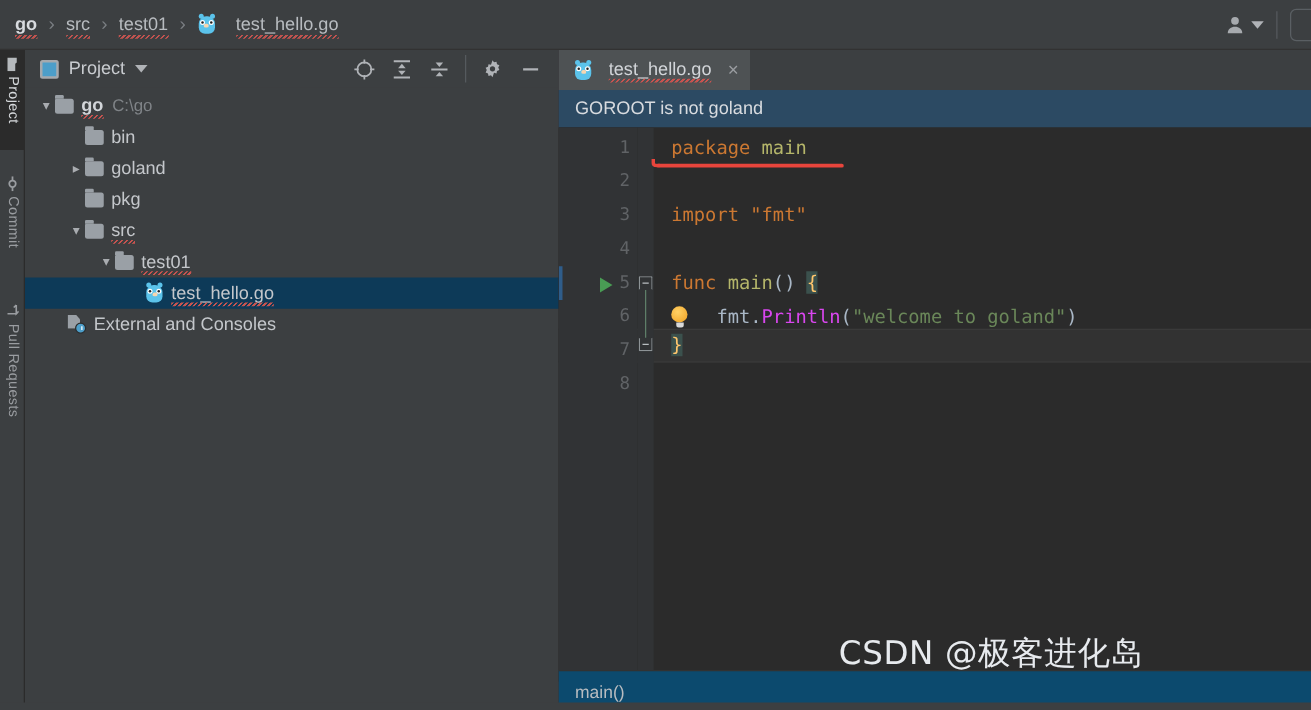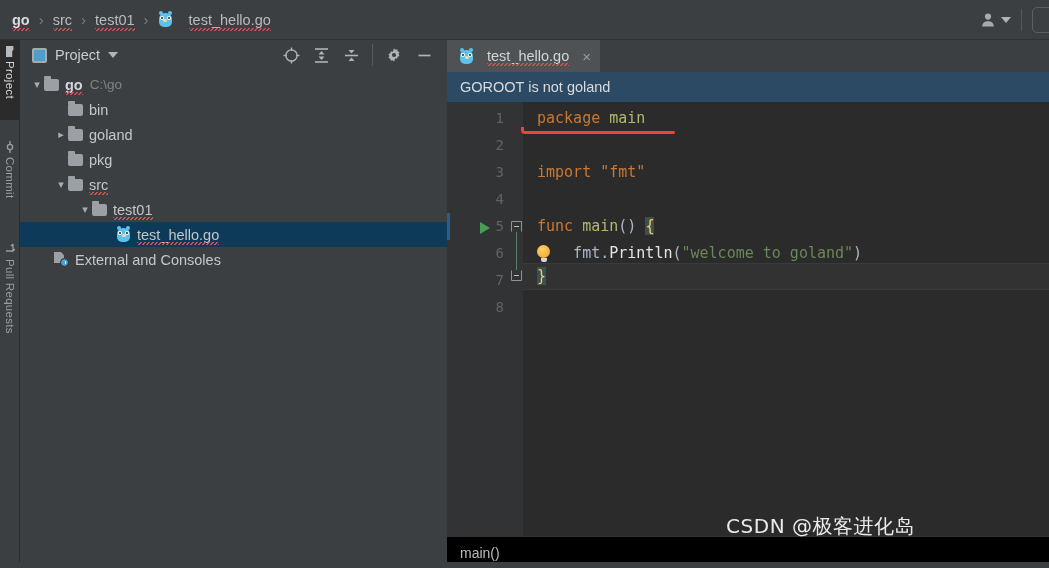--- a/index.html
+++ b/index.html
@@ -163,21 +163,21 @@
     color:#606366; font-size:14px; font-family:"DejaVu Sans Mono", monospace;
     height:27px; line-height:27px;
   }
   .cline { position:absolute; left:0; height:27px; line-height:27px; white-space:pre; }
 
   .kw { color:#cc7832; }
   .fn { color:#b5b66a; }
   .str { color:#6a8759; }
   .istr { color:#cc7832; }
   .plain { color:#a9b7c6; }
-  .meth { color:#e5e5e5; }
+  .meth { color:#d946ef; }
   .paren { color:#a9b7c6; }
   .brace-hl { background:#3b514d; color:#ffc66d; }
 
   .curline {
     position:absolute; left:0; right:0; height:27px; background:#323232;
     border-top:1px solid #3a3a3a; border-bottom:1px solid #3a3a3a;
   }
   .runarrow {
     position:absolute; width:0;height:0;
     border-left:10px solid #499c54; border-top:6px solid transparent; border-bottom:6px solid transparent;
@@ -198,26 +198,26 @@
     content:""; position:absolute; left:3.5px; bottom:-4px; width:6px; height:4px;
     background:#d8d8d8; border-radius:0 0 2px 2px;
   }
   .redline { position:absolute; height:3px; background:#e8453c; border-radius:2px; }
   .redhook { position:absolute; width:7px; height:7px; border-left:3px solid #e8453c; border-bottom:3px solid #e8453c; border-radius:0 0 0 4px; }
   .codebar-left { position:absolute; left:0; width:3px; background:#2f5d8a; }
 
   
   .statusbar {
     position:absolute; left:447px; bottom:0; width:602px; height:32px;
-    background:#000000; display:flex; align-items:center; padding-left:13px;
+    background:#0c4a6e; display:flex; align-items:center; padding-left:13px;
     font-size:14px; color:#b8bcc0; border-top:1px solid #323232;
   }
   .watermark {
     position:absolute; right:8px; bottom:28px;
-    font-size:20px; color:#e7eaee; letter-spacing:.5px;
+    font-size:26px; color:#e7eaee; letter-spacing:.5px;
     font-family:"DejaVu Sans", sans-serif;
   }
   .bottomedge { position:absolute; left:0; bottom:0; width:1049px; height:6px; background:#3c3f41; }
 </style>
 </head>
 <body>
 
 <div class="app">
 
   <div class="topbar">

